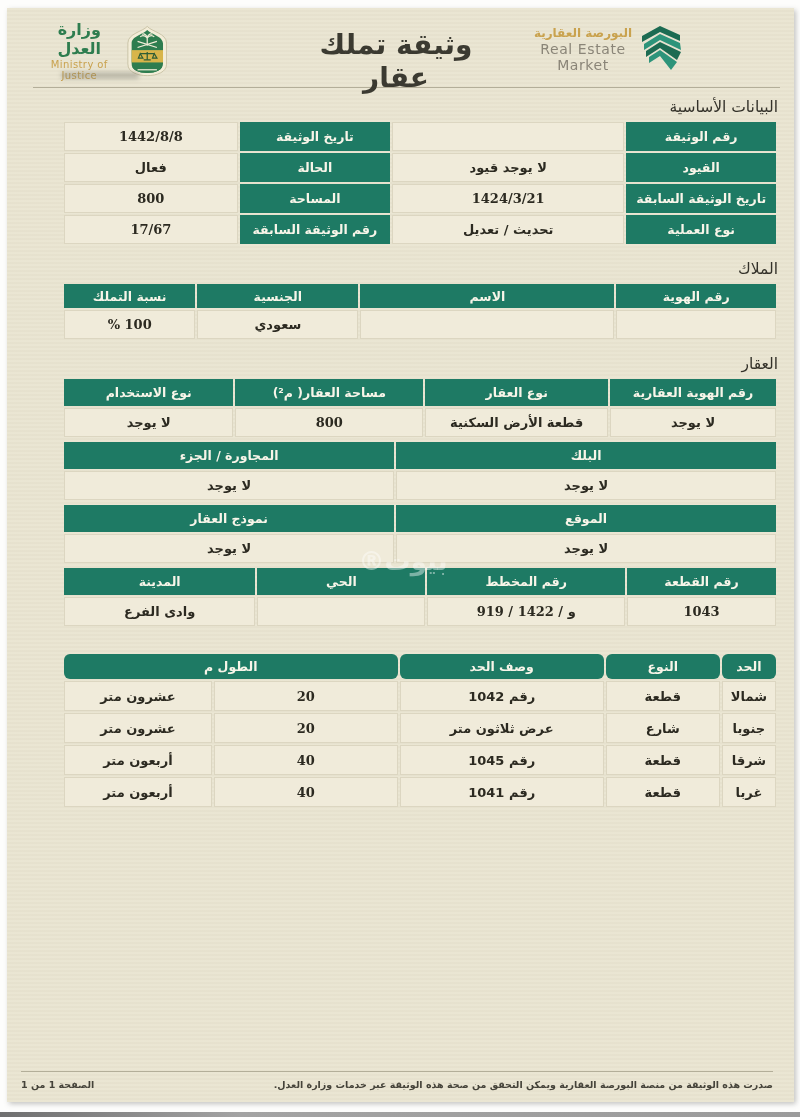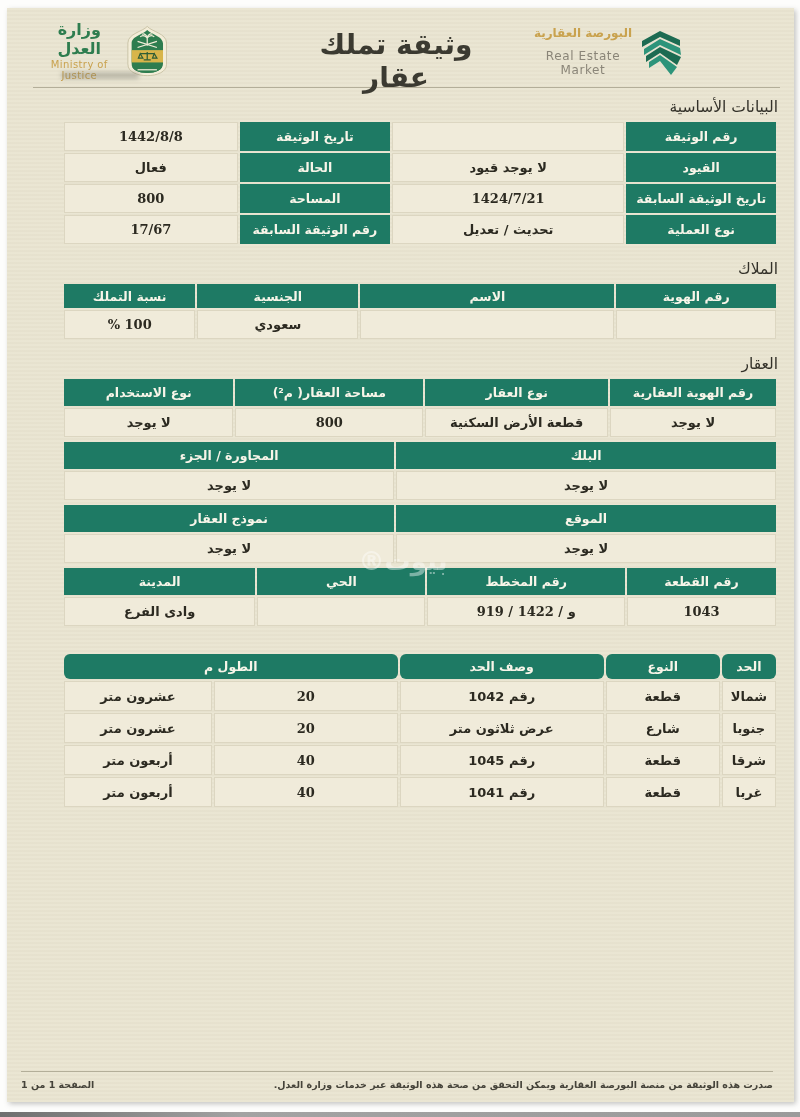--- a/index.html
+++ b/index.html
@@ -22,24 +22,24 @@
       #e9e4d0;
     box-shadow:2px 2px 5px rgba(90,90,85,0.35);
     direction:rtl;
   }
   
   .header { position:relative; height:80px; margin:0 14px 0 26px; border-bottom:1.5px solid #b3ae99; }
   .doc-title {
     position:absolute; left:268px; top:20px; width:190px;
     text-align:center; font-size:28px; font-weight:bold; color:#3b3a31; letter-spacing:0.5px;
   }
-  .rem-logo { position:absolute; left:498px; top:18px; width:158px; display:flex; align-items:flex-end; direction:ltr; }
+  .rem-logo { position:absolute; left:498px; top:18px; width:158px; display:flex; align-items:flex-start; direction:ltr; }
   .rem-text { text-align:center; width:104px; }
   .rem-ar { color:#c9a24e; font-weight:bold; font-size:12px; }
-  .rem-en { color:#8a8578; font-size:12px; letter-spacing:0.6px; margin-top:9px; }
+  .rem-en { color:#8a8578; font-size:14px; letter-spacing:0.6px; margin-top:1px; }
   .moj-logo { position:absolute; left:4px; top:12px; width:130px; display:flex; align-items:center; gap:5px; direction:ltr; justify-content:flex-end; }
   .moj-text { text-align:center; }
   .moj-ar { color:#2e7d4f; font-weight:bold; font-size:16px; }
   .moj-en { color:#c9a24e; font-size:10px; letter-spacing:0.4px; margin-top:1px; }
   .smudge {
     position:absolute; left:28px; bottom:8px; width:78px; height:7px;
     background:rgba(110,110,100,0.35); filter:blur(2px); border-radius:3px;
   }
   
   .content { margin:6px 16px 0 55px; }
@@ -158,21 +158,21 @@
             <td class="val num">1442/8/8</td>
           </tr>
           <tr>
             <td class="lbl">القيود</td>
             <td class="val">لا يوجد قيود</td>
             <td class="lbl">الحالة</td>
             <td class="val">فعال</td>
           </tr>
           <tr>
             <td class="lbl">تاريخ الوثيقة السابقة</td>
-            <td class="val num">1424/7/21</td>
+            <td class="val num">1424/3/21</td>
             <td class="lbl">المساحة</td>
             <td class="val num">800</td>
           </tr>
           <tr>
             <td class="lbl">نوع العملية</td>
             <td class="val">تحديث / تعديل</td>
             <td class="lbl">رقم الوثيقة السابقة</td>
             <td class="val num">17/67</td>
           </tr>
         </tbody>

